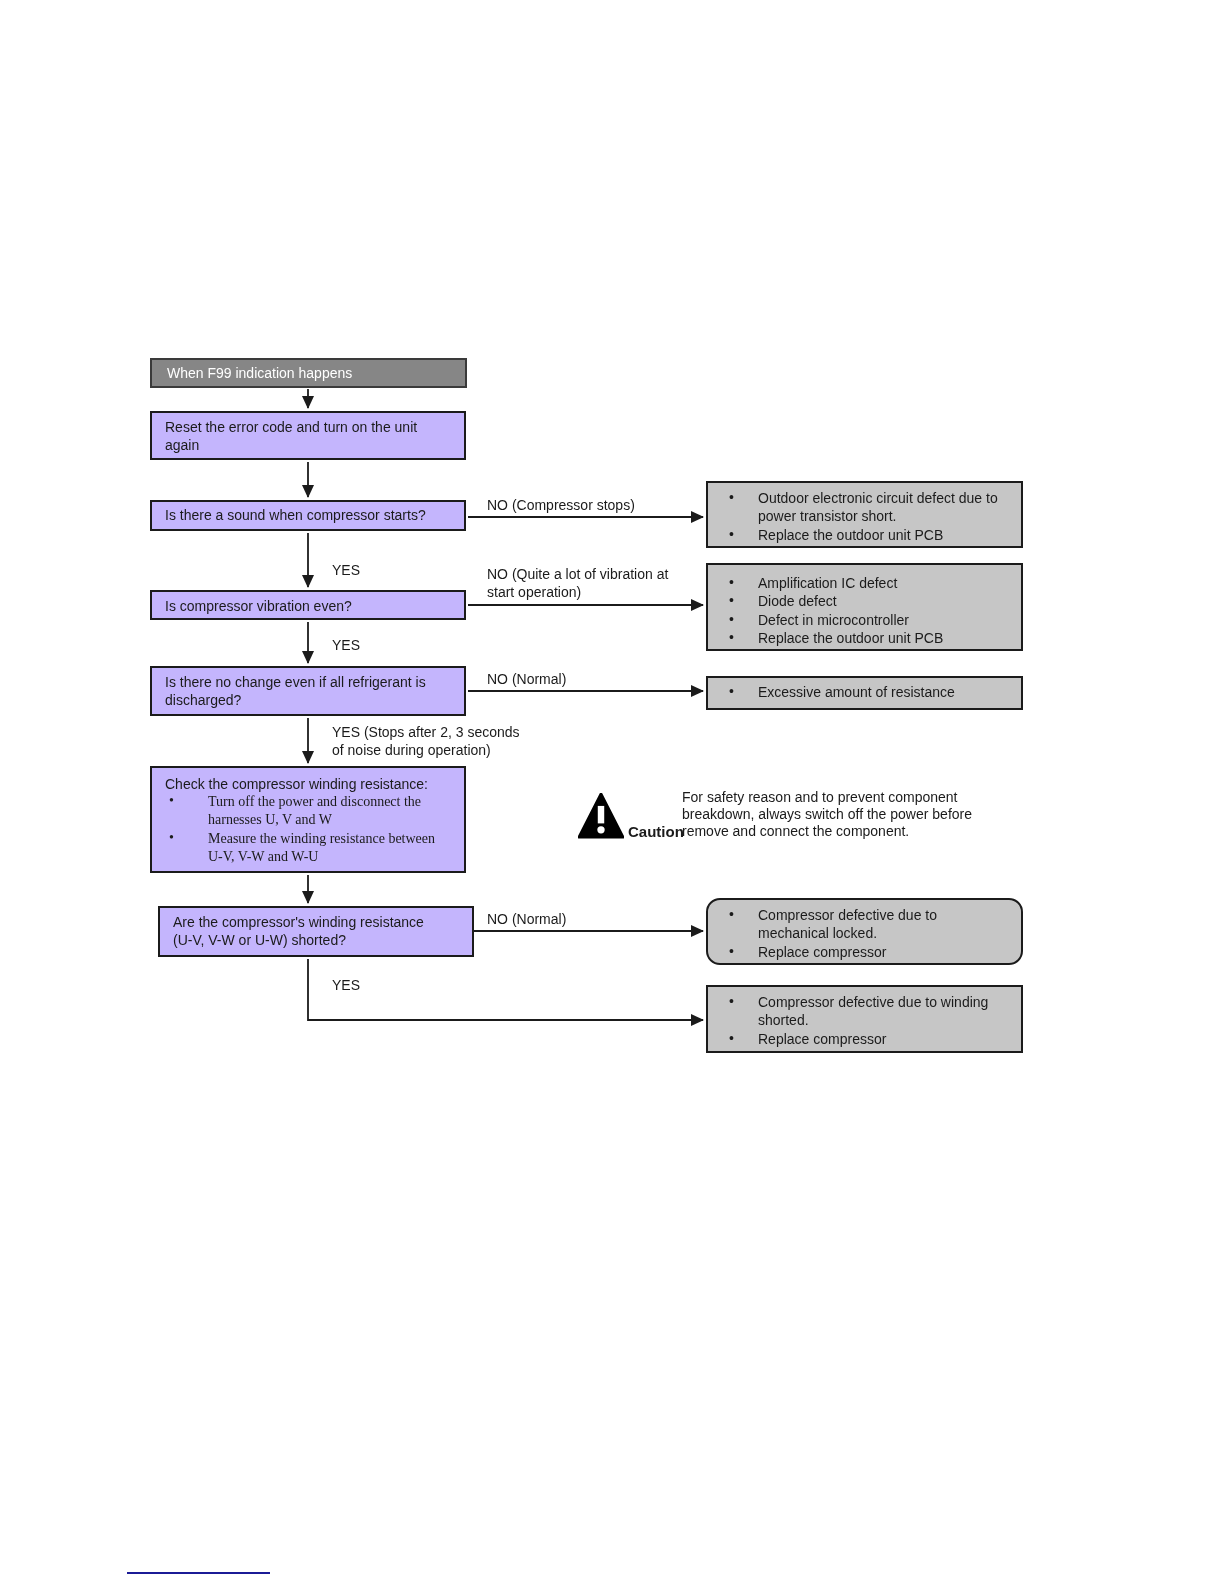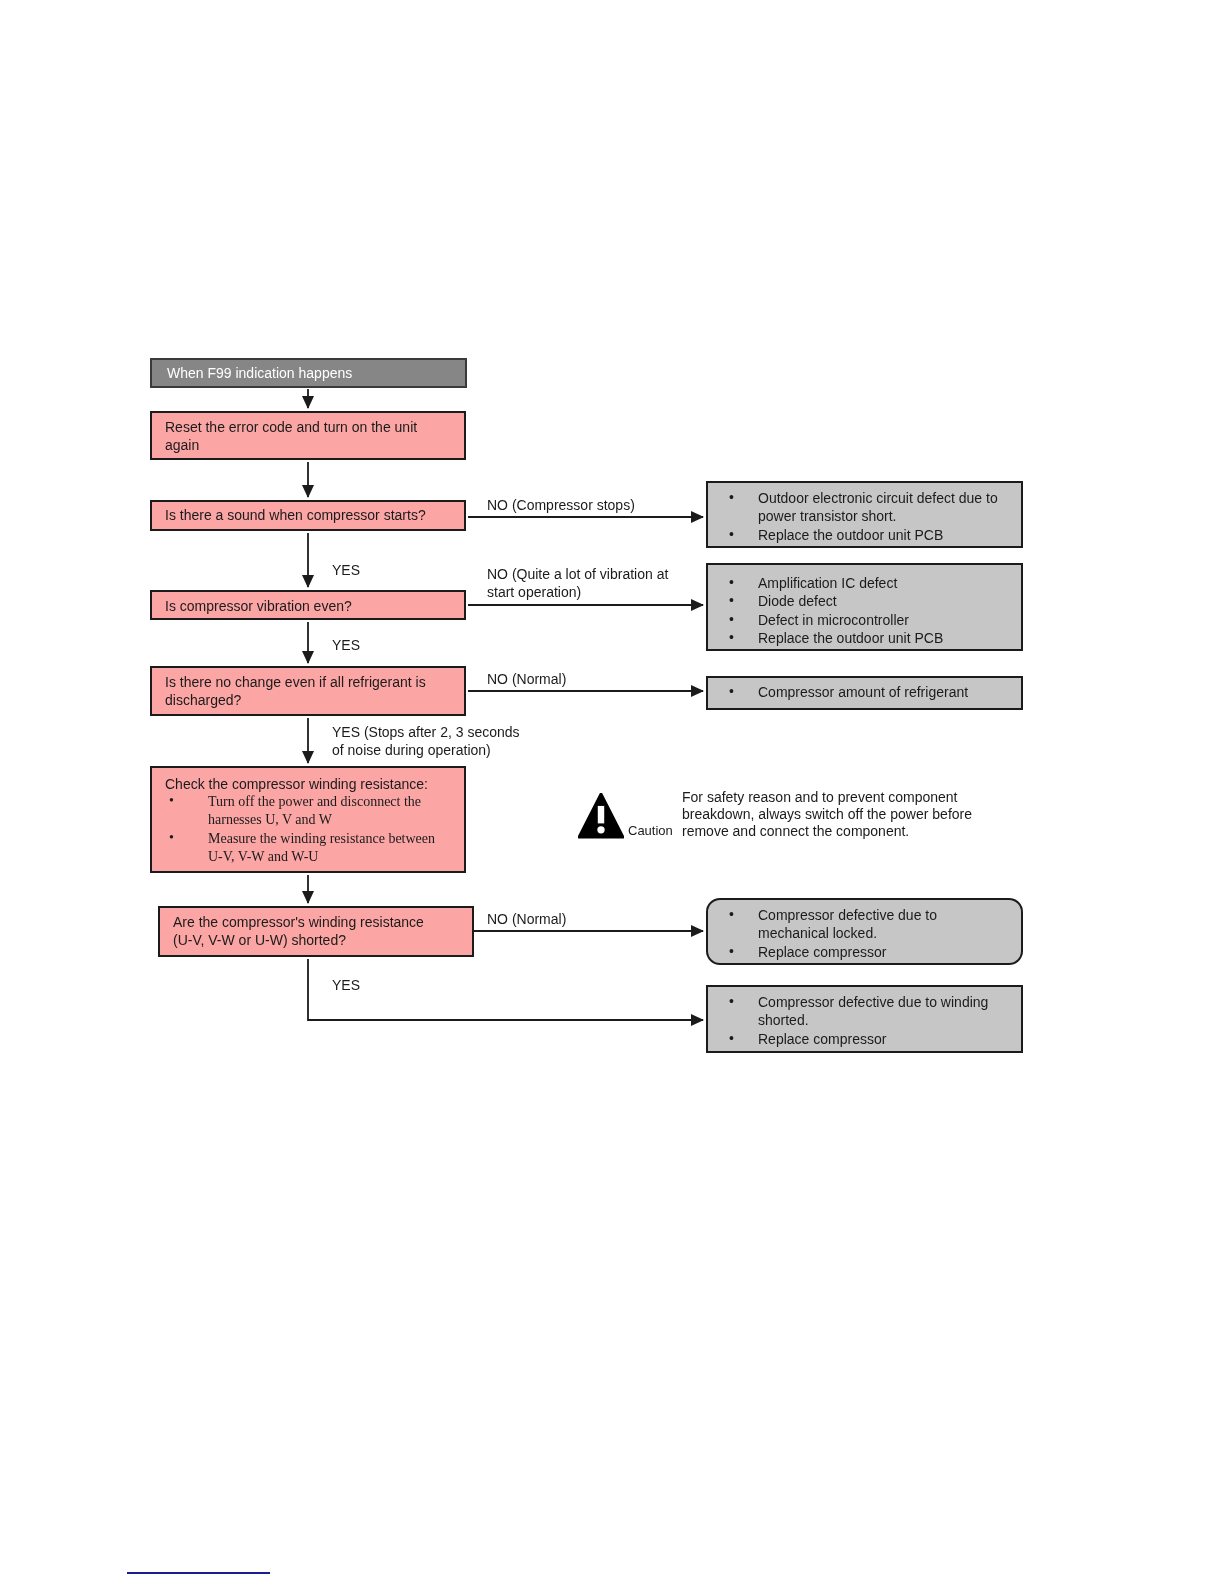--- a/index.html
+++ b/index.html
@@ -7,21 +7,21 @@
     position:relative;
     width:1224px;height:1584px;
     background:#ffffff;
     font-family:"Liberation Sans","DejaVu Sans",sans-serif;
     font-size:14px;color:#1b1b1b;
     overflow:hidden;
   }
   .abs{position:absolute;box-sizing:border-box;}
   .box{
     border:2px solid #1b1b1b;
-    background:#fca5a5;
+    background:#c4b5fd;
     line-height:1.3;
     padding:5px 36px 5px 13px;
   }
   .box.start{
     background:#868686;color:#ffffff;
     padding:0 0 0 15px;line-height:26px;
     border-color:#3a3a3a;
   }
   .gray{
     border:2px solid #1b1b1b;
@@ -30,21 +30,21 @@
   }
   ul.bullets{list-style:none;margin:0;padding:6px 14px 0 0;}
   ul.bullets li{position:relative;padding-left:50px;width:251px;box-sizing:content-box;}
   ul.bullets li::before{content:"\2022";position:absolute;left:21px;top:-1px;}
   .check-title{padding:7px 10px 0 13px;line-height:1.3;}
   .check ul.bullets{padding-top:0;}
   .check ul.bullets li{padding-left:56px;width:230px;font-family:Liberation Serif, serif;}
   .check ul.bullets li::before{left:17px;}
   .lbl{line-height:1.25;white-space:nowrap;}
   .lbl.wrap{white-space:normal;}
-  .caution-label{font-weight:normal;font-size:13px;text-align:right;}
+  .caution-label{font-weight:bold;font-size:15px;text-align:right;}
   .caution-text{line-height:1.22;}
   .connector-layer{position:absolute;left:0;top:0;pointer-events:none;}
   .footer-rule{background:#1b1b96;height:2px;}
 </style>
 </head>
 <body>
 
 <div class="page">
 
   <svg class="connector-layer" width="1224" height="1584" viewBox="0 0 1224 1584">
@@ -108,21 +108,21 @@
     <ul class="bullets" style="padding-top:9px;">
       <li>Amplification IC defect</li>
       <li>Diode defect</li>
       <li>Defect in microcontroller</li>
       <li>Replace the outdoor unit PCB</li>
     </ul>
   </div>
 
   <div class="abs gray" style="left:706px;top:676px;width:317px;height:34px;">
     <ul class="bullets" style="padding-top:5px;">
-      <li>Compressor amount of refrigerant</li>
+      <li>Excessive amount of resistance</li>
     </ul>
   </div>
 
   <div class="abs gray" style="left:706px;top:898px;width:317px;height:67px;border-radius:14px;">
     <ul class="bullets">
       <li>Compressor defective due to mechanical locked.</li>
       <li>Replace compressor</li>
     </ul>
   </div>
 

